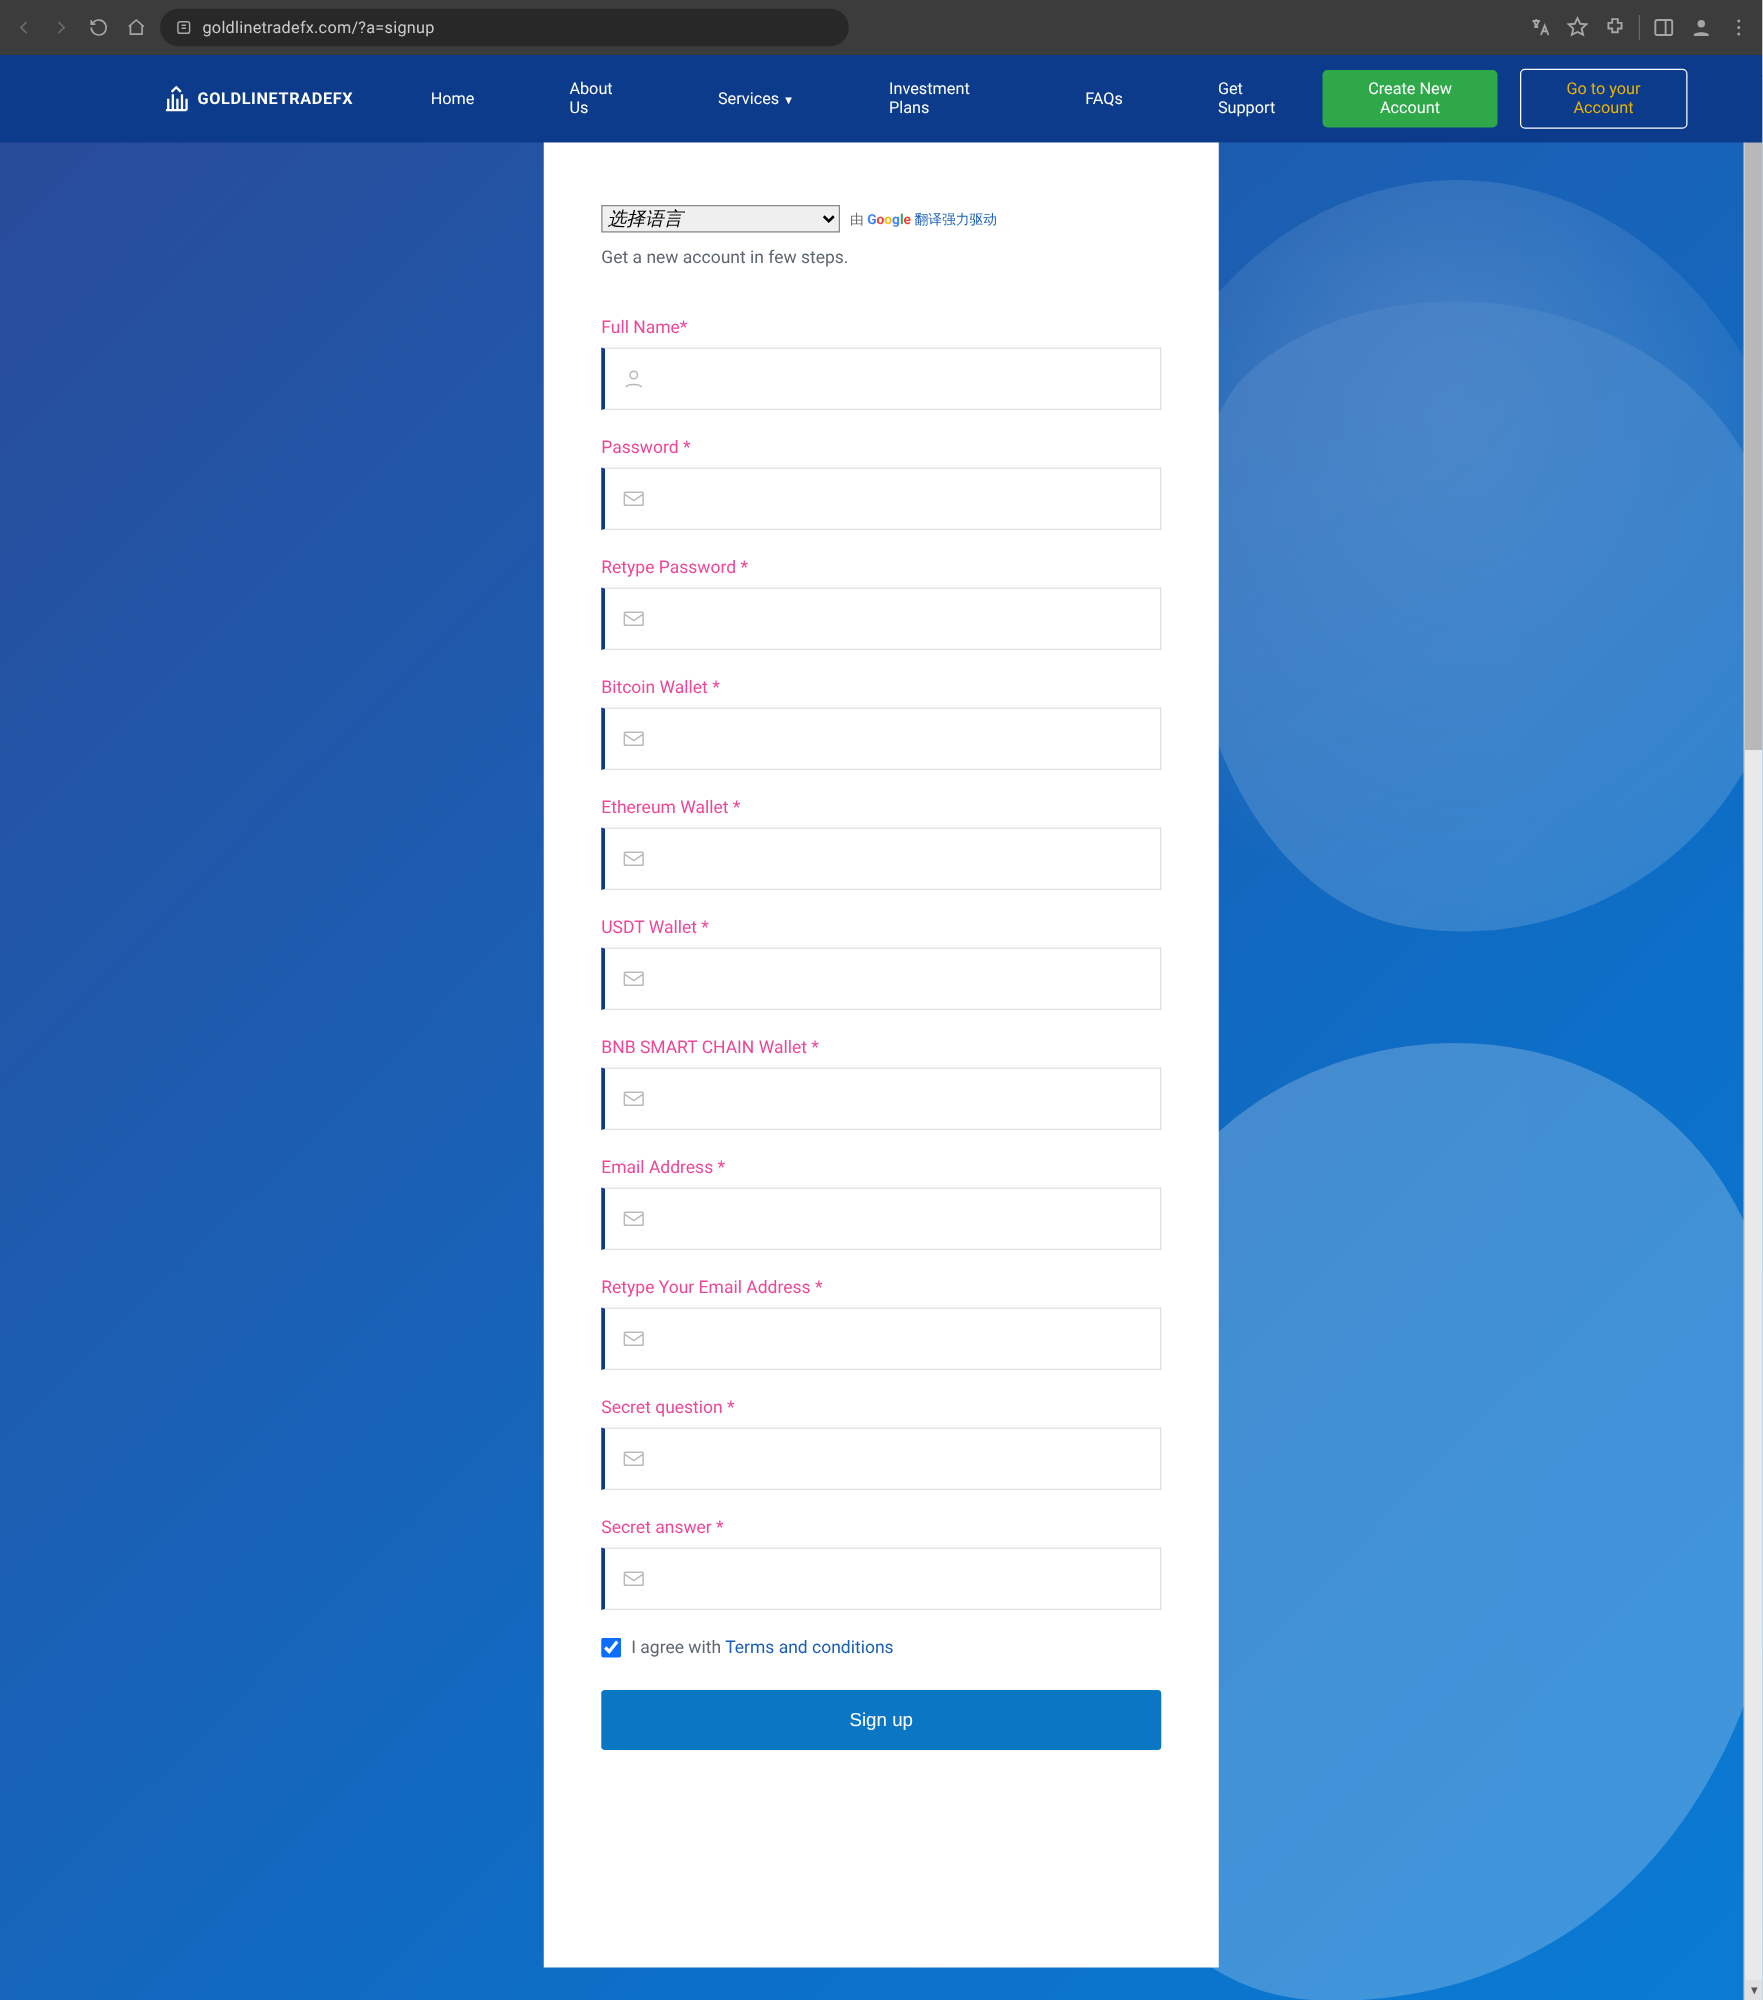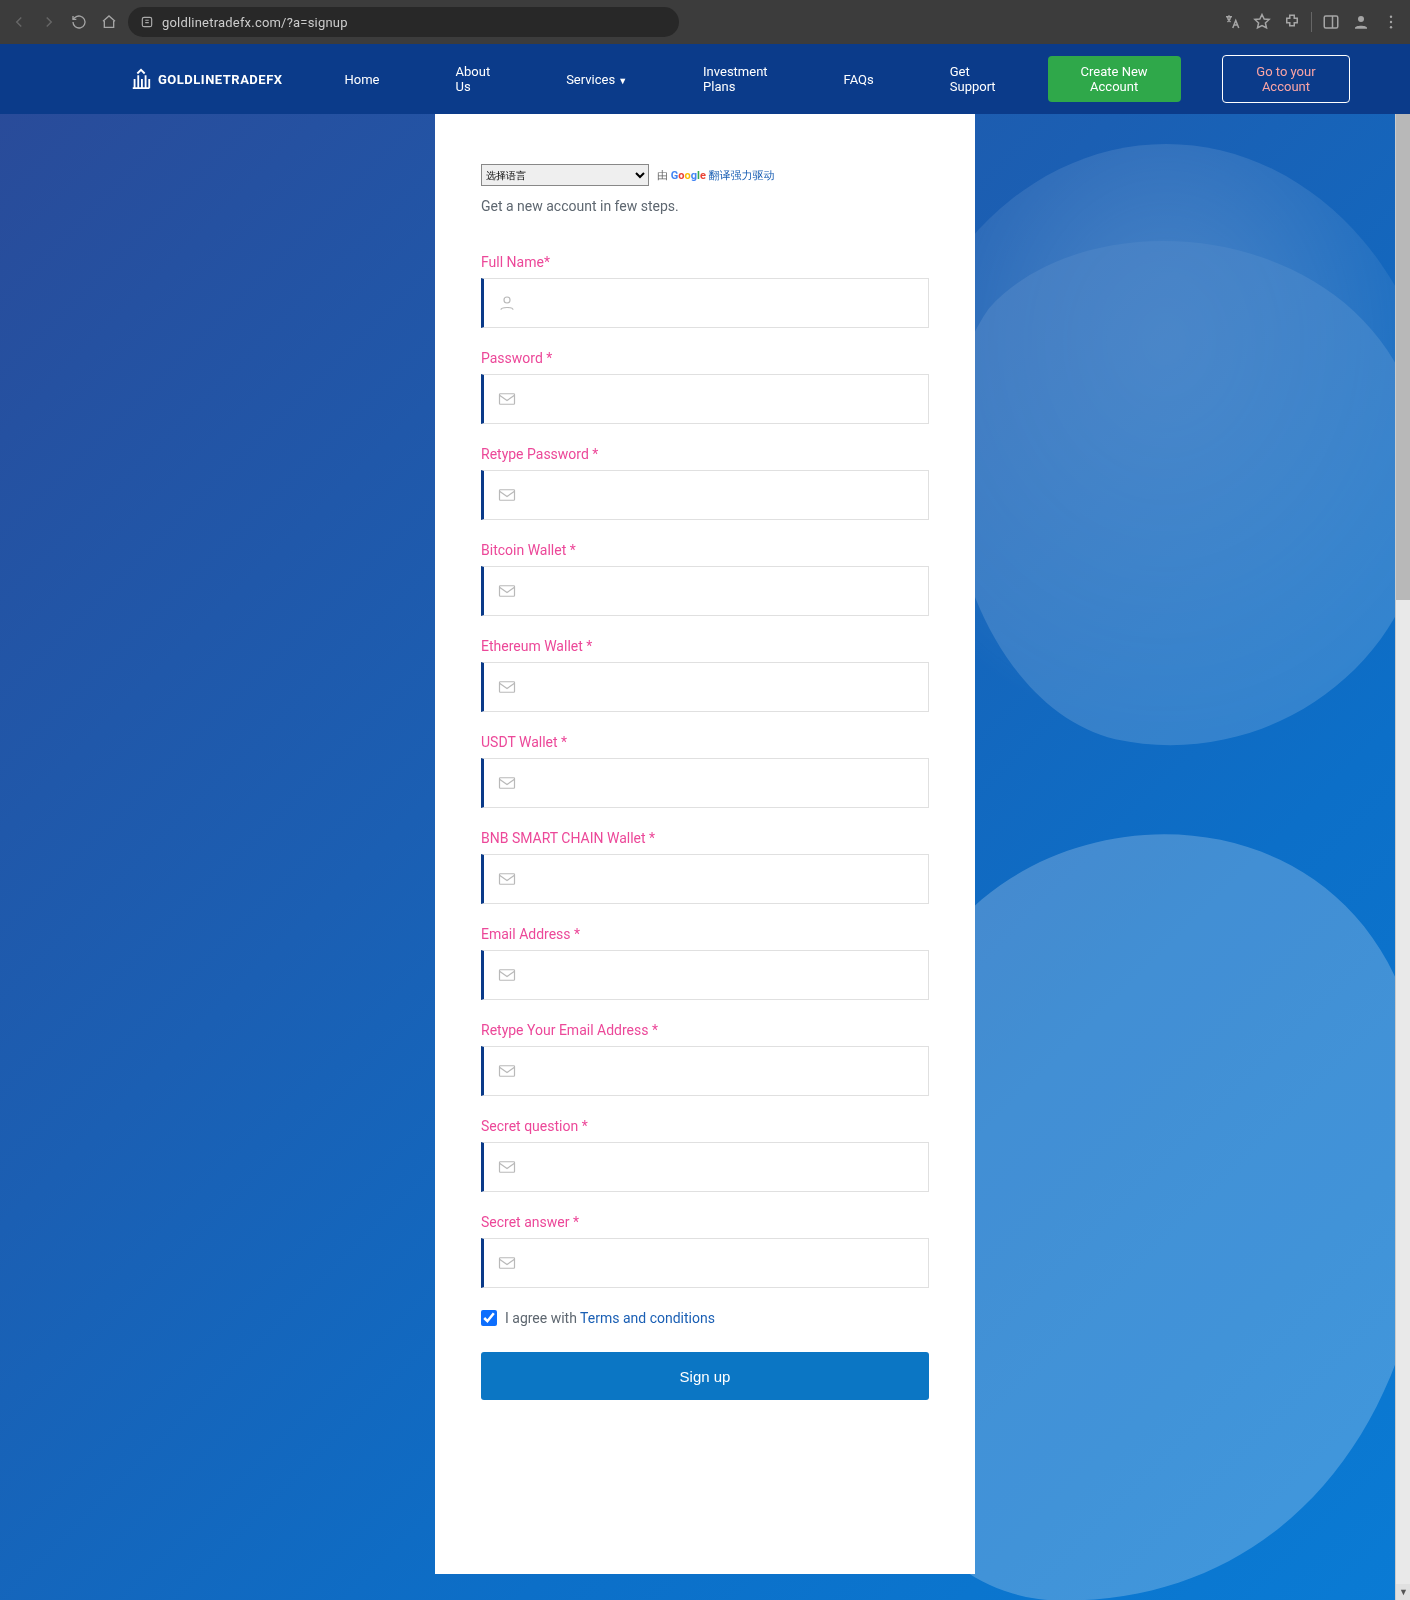--- a/index.html
+++ b/index.html
@@ -40,36 +40,36 @@
     padding: 0 60px 0 130px;
     gap: 6px;
     position: relative;
     z-index: 2;
   }
   .logo { display: flex; align-items: center; gap: 6px; color: #fff; font-weight: 700; font-size: 13px; letter-spacing: .5px; margin-right: 40px;}
   .logo-mark { width: 22px; height: 22px; }
   .nav-link { color: #fff; font-size: 13px; padding: 8px 16px; cursor: pointer; }
   .nav-link .caret { font-size: 9px; margin-left: 3px; }
   .nav-spacer { flex: 1; }
-  .btn { font-size: 13px; padding: 8px 14px; border-radius: 4px; cursor: pointer; text-align: center; margin-left: 24px; }
+  .btn { font-size: 13px; padding: 8px 14px; border-radius: 4px; cursor: pointer; text-align: center; }
   .btn.green { background: #2fa84a; color: #fff; }
-  .btn.outline { border: 1px solid #fff; color: #fca5a5; }
+  .btn.outline { border: 1px solid #fff; color: #eab308; }
 
   
   .card {
     position: relative;
     z-index: 2;
     background: #fff;
     width: 540px;
     margin: 0 auto;
     padding: 50px 46px 60px 46px;
     min-height: 1460px;
   }
   .lang-row { display: flex; align-items: center; gap: 8px; margin-bottom: 12px; }
-  .lang-select { font-size: 10px; width: 168px; height: 22px; border: 1px solid #888; background: #efefef; }
+  .lang-select { font-size: 15px; width: 191px; height: 22px; border: 1px solid #888; background: #efefef; font-style: italic; }
   .by-google { font-size: 11px; color: #666; }
   .g-le { font-weight: 700; }
   .gg-blue{color:#4285F4}.gg-red{color:#EA4335}.gg-yellow{color:#FBBC05}.gg-green{color:#34A853}
   .card h1 { color: #5e6770; font-size: 27px; font-weight: 400; margin-bottom: 10px; }
   .sub { color: #5e6770; font-size: 14px; margin-bottom: 40px; }
 
   .field { margin-bottom: 22px; }
   .field-label { color: #ec4899; font-size: 14px; margin-bottom: 8px; display: block; }
   .input-wrap {
     border: 1px solid #e0e0e0;

